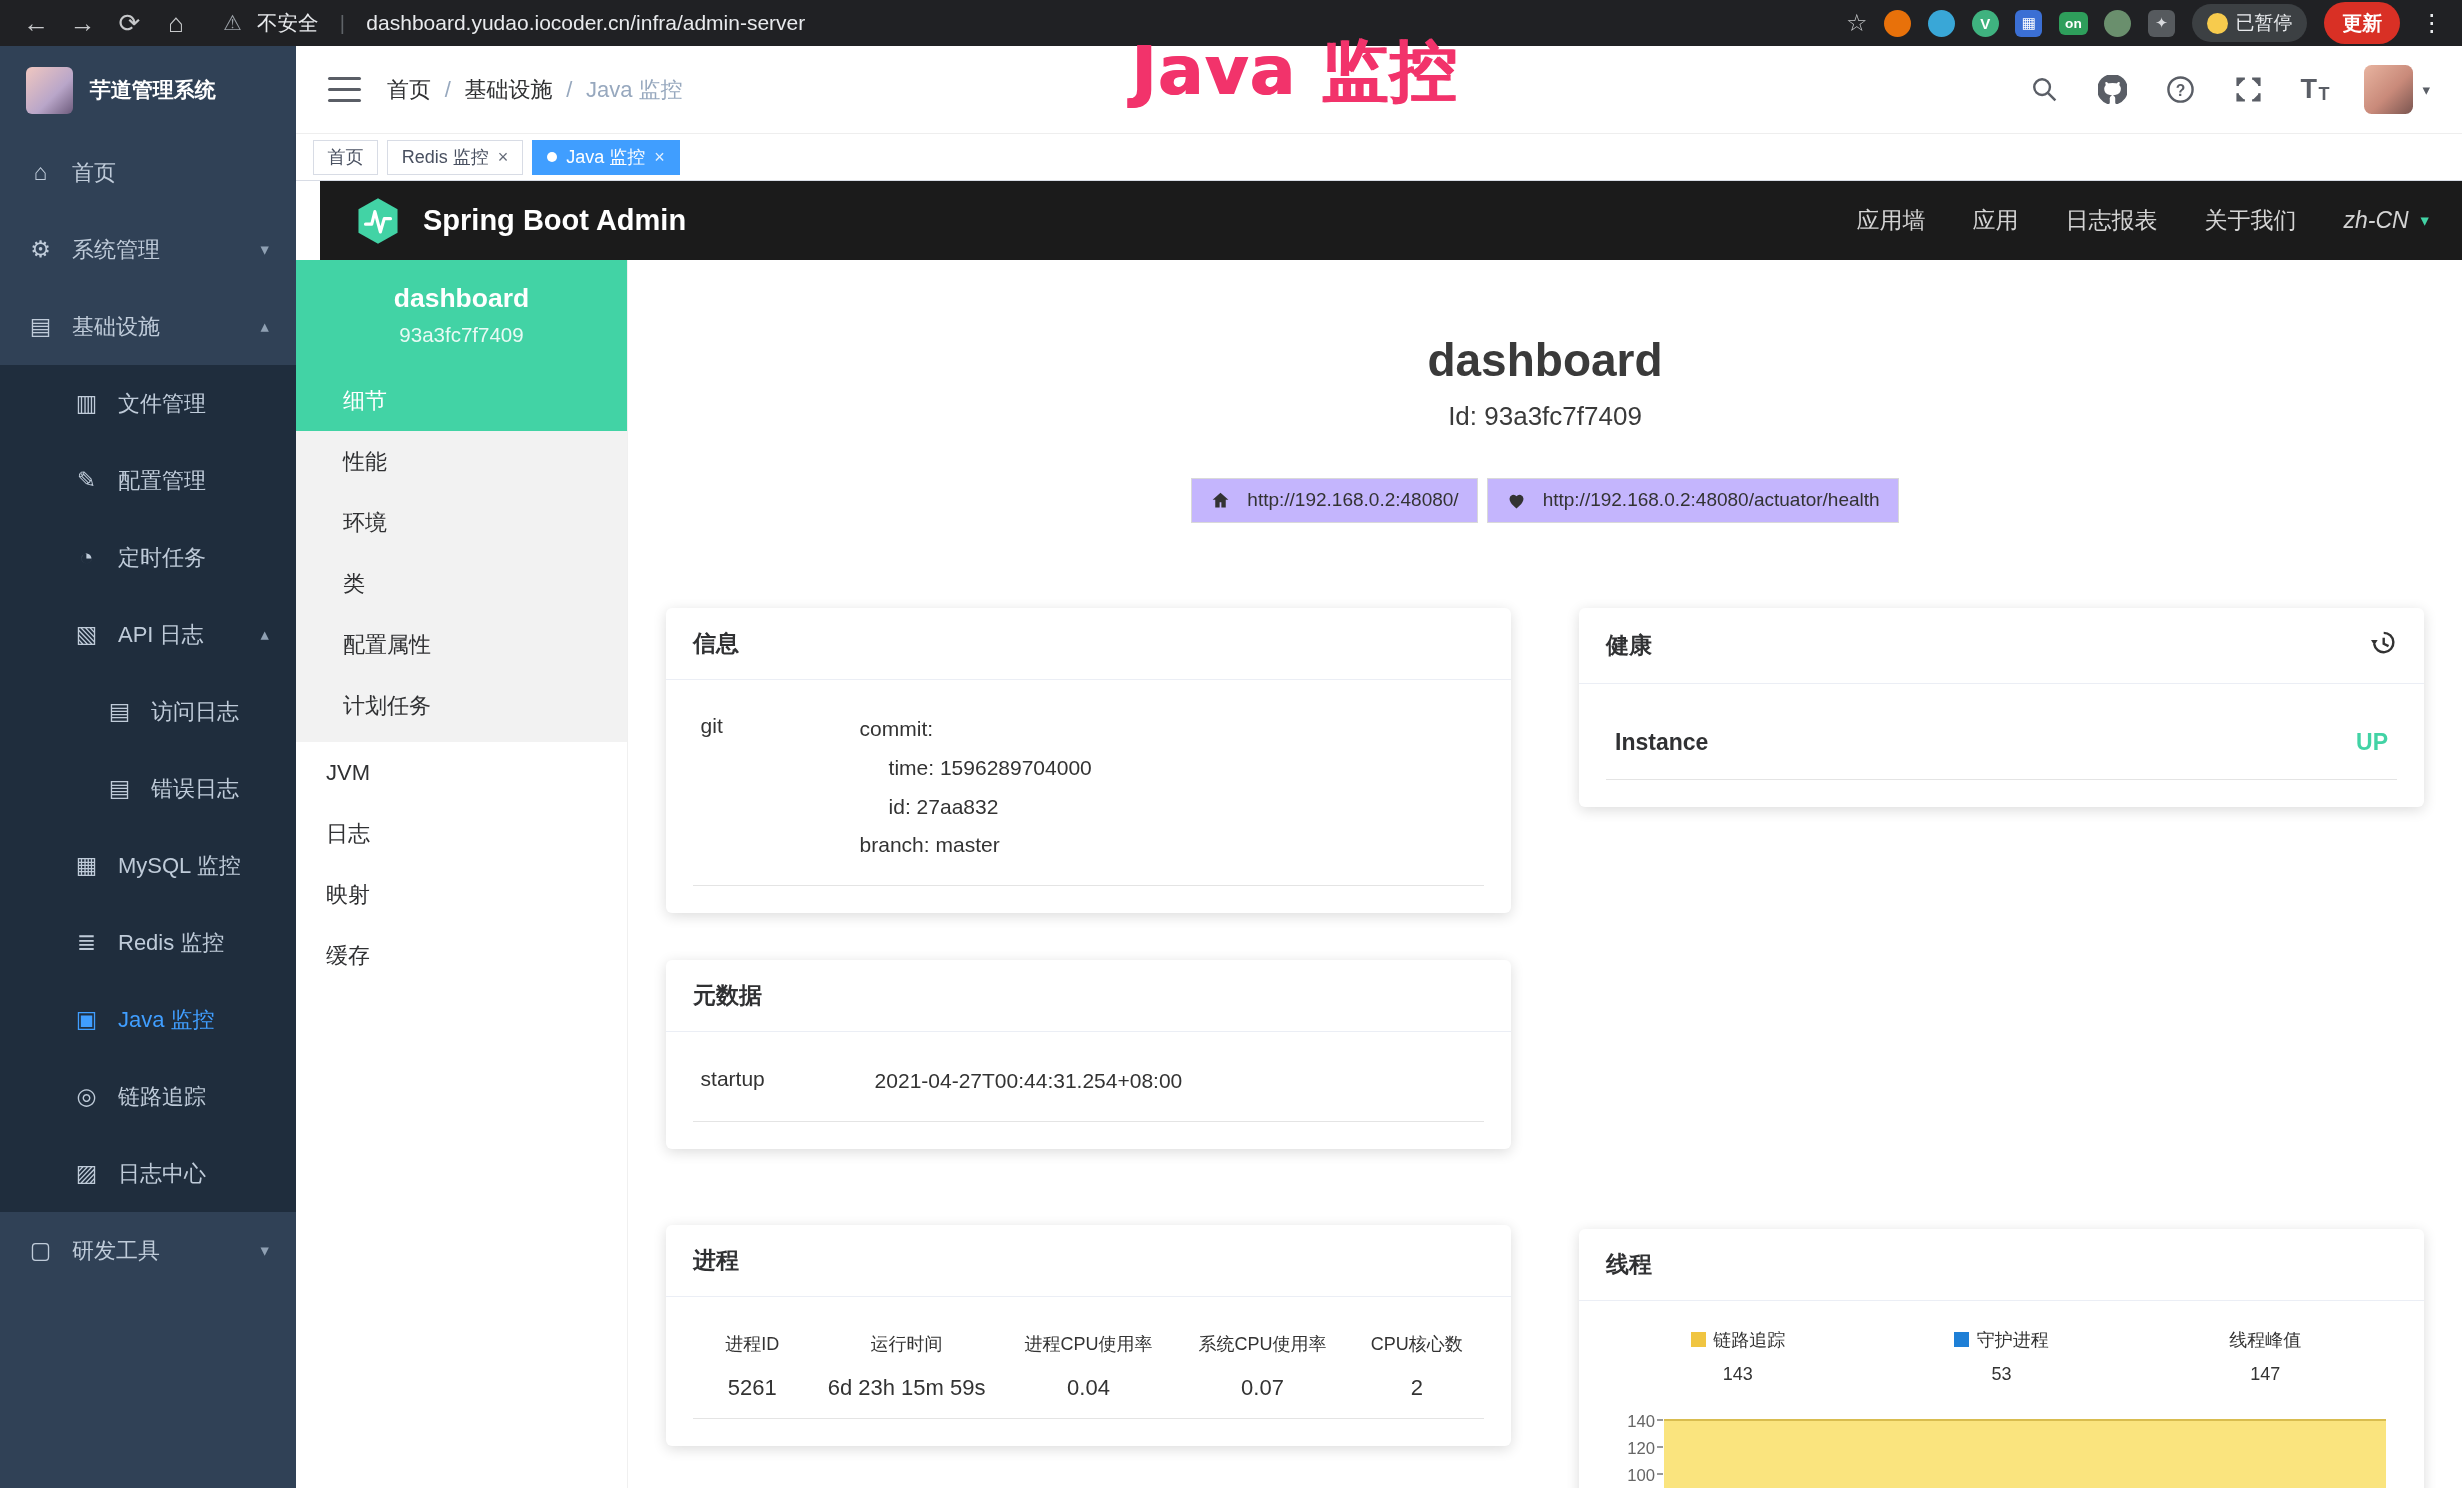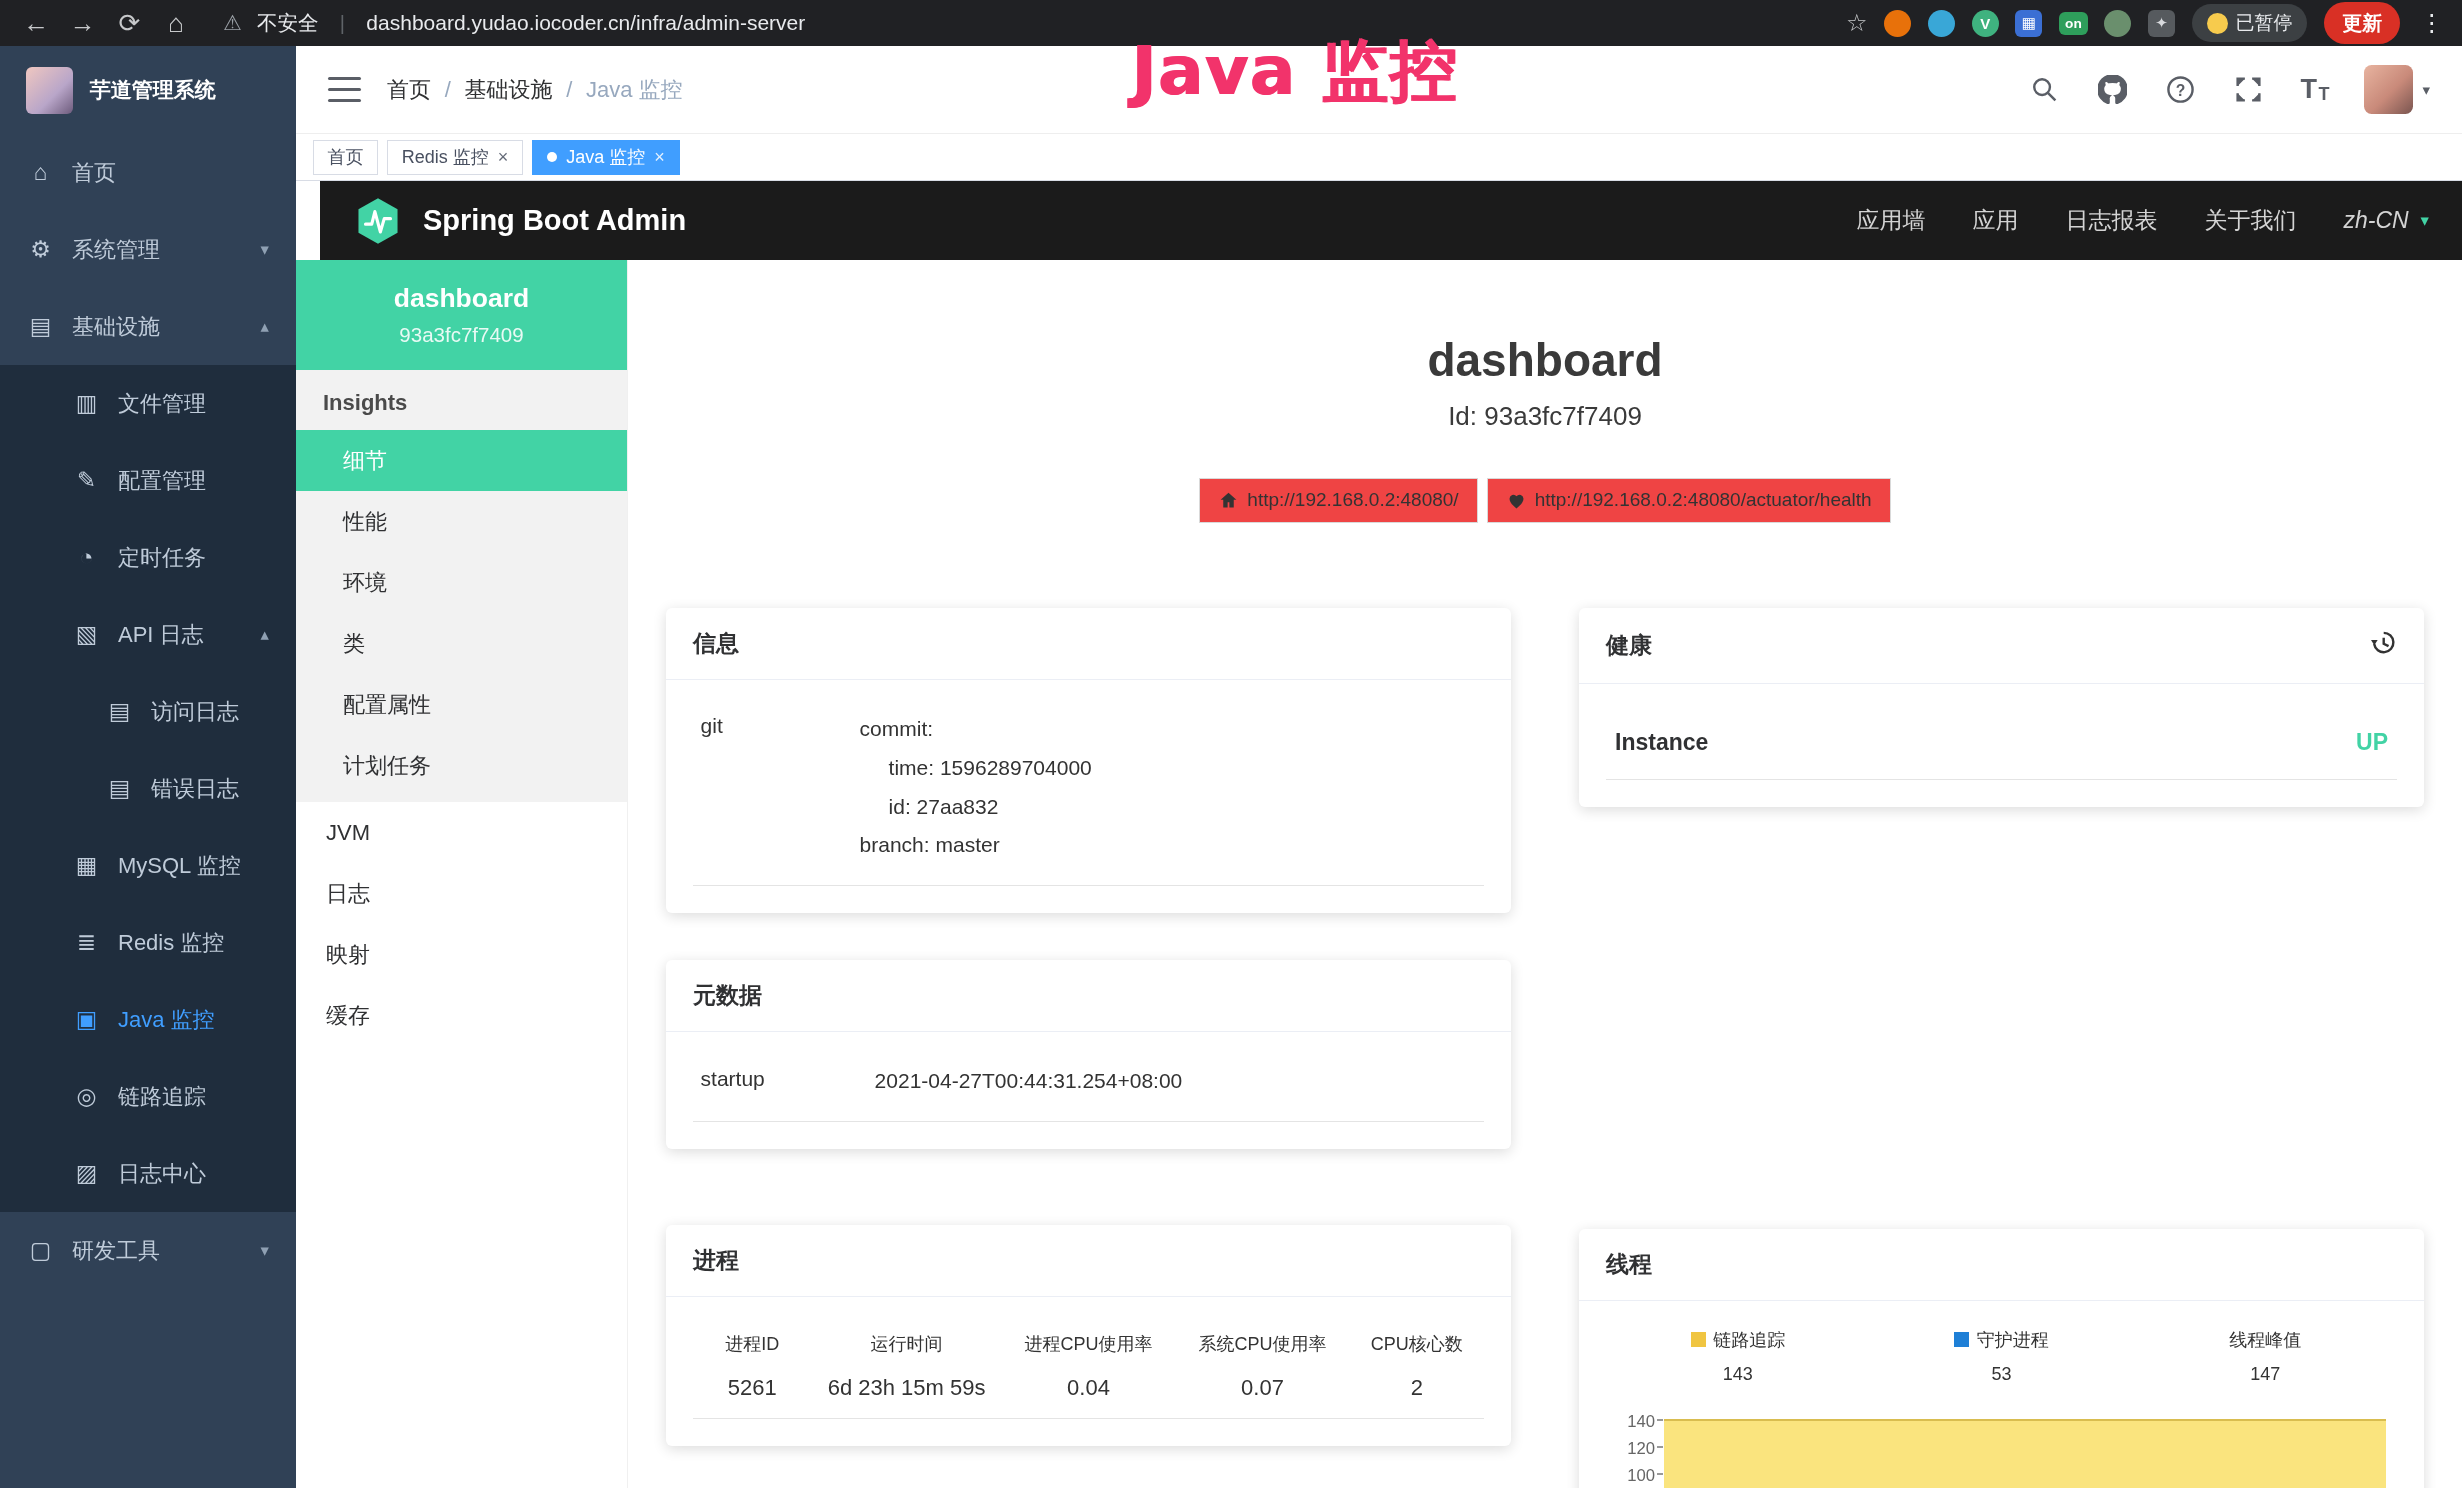--- a/index.html
+++ b/index.html
@@ -93,21 +93,21 @@
   .side-group{background:#f2f2f2;padding-bottom:6px;}
   .side-sec{font-size:22px;font-weight:700;color:#4a4a4a;padding:20px 0 13.7px 27px;}
   .side-item{height:61px;line-height:61px;padding-left:47px;font-size:22px;color:#303133;cursor:pointer;}
   .side-item.active{background:#42d3a5;color:#fff;}
   .side-root{padding-left:30px;background:#fff;}
 
   .sba-main{flex:1;overflow:hidden;padding:0 38px;}
   .sba-title{margin-top:73px;text-align:center;font-size:46px;font-weight:700;color:#3a3a3a;}
   .sba-id{margin-top:13.7px;text-align:center;font-size:26px;color:#3a3a3a;}
   .links{margin-top:46px;display:flex;justify-content:center;gap:9px;}
-  .link-btn{display:inline-flex;align-items:center;gap:8px;border:0.8px solid #d9d9d9;background:#ef4444;padding:10.6px 18px;font-size:19px;color:#333;cursor:pointer;}
+  .link-btn{display:inline-flex;align-items:center;gap:16px;border:0.8px solid #d9d9d9;background:#c4b5fd;padding:10.6px 18px;font-size:19px;color:#333;cursor:pointer;}
   .link-btn svg{width:21px;height:21px;fill:#333;}
 
   .cards{display:flex;gap:68px;margin-top:85px;align-items:flex-start;}
   .col{flex:1;min-width:0;display:flex;flex-direction:column;}
   .card{background:#fff;border-radius:6px;box-shadow:0 3px 13.7px rgba(0,0,0,.14);overflow:hidden;}
   .card-h{padding:20px 27px;font-size:23px;font-weight:700;color:#303133;border-bottom:1.5px solid #ebeef5;display:flex;align-items:center;justify-content:space-between;}
   .card-b{padding:27px;}
   .hist-ico svg{width:29px;height:29px;fill:none;stroke:#333;stroke-width:2;}
 
   .kv-row{display:flex;border-bottom:1.5px solid #e4e4e4;padding:3px 7.6px 20px 7.6px;}
@@ -348,21 +348,20 @@
         </header>
 
         <div class="sba-body">
 
           <aside class="sba-side">
             <div class="inst">
               <div class="inst-name">dashboard</div>
               <div class="inst-id">93a3fc7f7409</div>
             </div>
             <div class="side-group">
-              <div class="side-sec">Insights</div>
               <div class="side-item active">细节</div>
               <div class="side-item">性能</div>
               <div class="side-item">环境</div>
               <div class="side-item">类</div>
               <div class="side-item">配置属性</div>
               <div class="side-item">计划任务</div>
             </div>
             <div class="side-item side-root">JVM</div>
             <div class="side-item side-root">日志</div>
             <div class="side-item side-root">映射</div>

